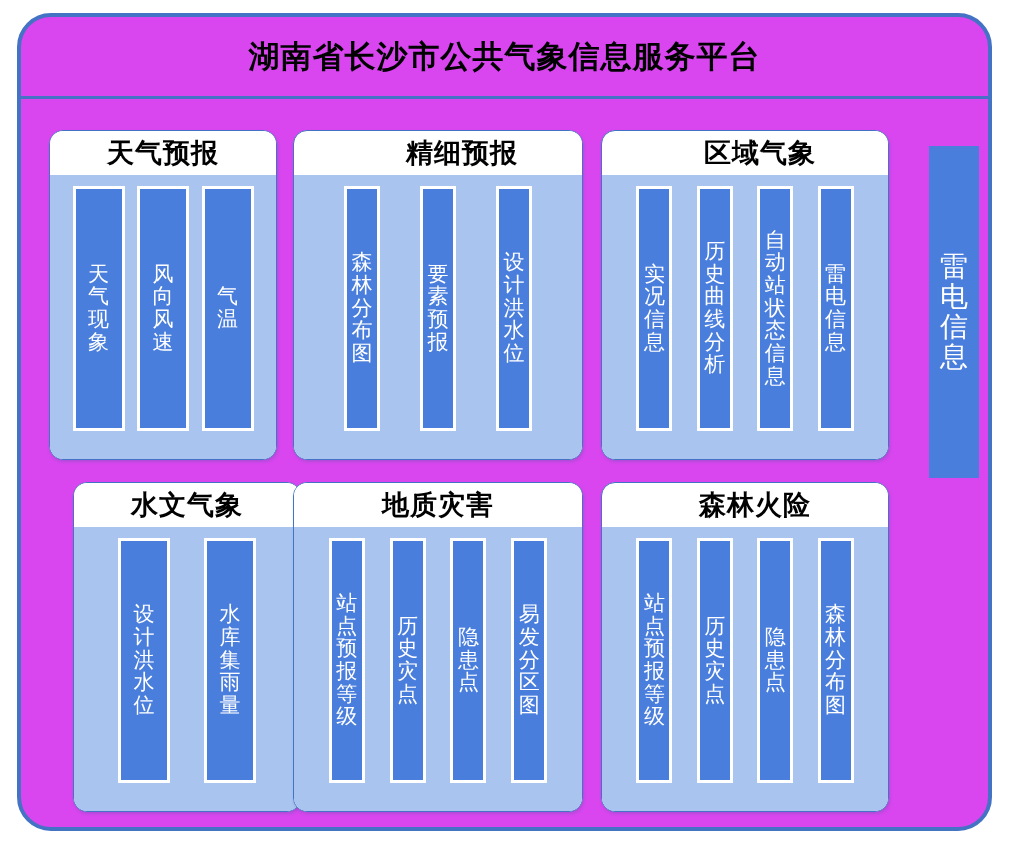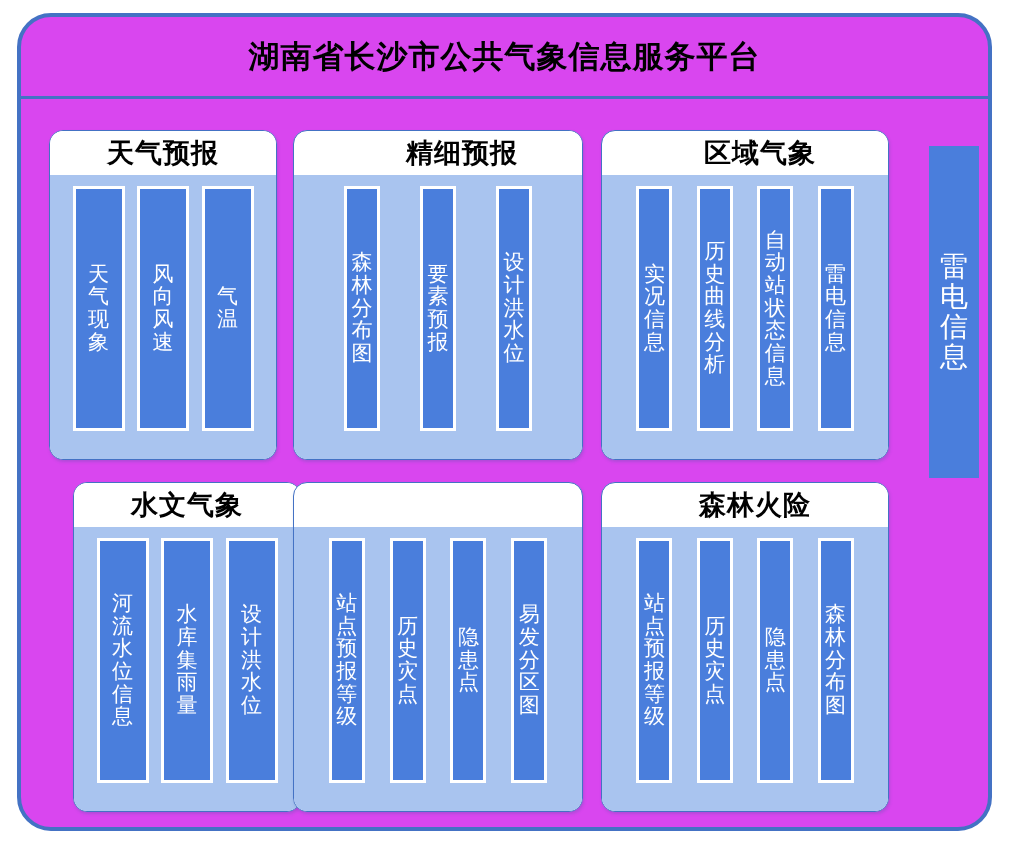--- a/index.html
+++ b/index.html
@@ -220,32 +220,32 @@
           </div>
       </div>
     </div>
 
     <div class="module-card mod-3" id="card-hydro-met">
       <div class="module-head">
         <span class="module-head-label">水文气象</span>
       </div>
       <div class="module-body">
         <div class="item-bar">
-            <span class="vtext">河流水位信息</span>
+            <span class="vtext">设计洪水位</span>
           </div>
         <div class="item-bar">
             <span class="vtext">水库集雨量</span>
           </div>
-        <div class="item-bar">
-            <span class="vtext">设计洪水位</span>
-          </div>
       </div>
     </div>
 
     <div class="module-card mod-4" id="card-geo-disaster">
+      <div class="module-head">
+        <span class="module-head-label">地质灾害</span>
+      </div>
       <div class="module-body">
         <div class="item-bar">
             <span class="vtext">站点预报等级</span>
           </div>
         <div class="item-bar">
             <span class="vtext">历史灾点</span>
           </div>
         <div class="item-bar">
             <span class="vtext">隐患点</span>
           </div>

